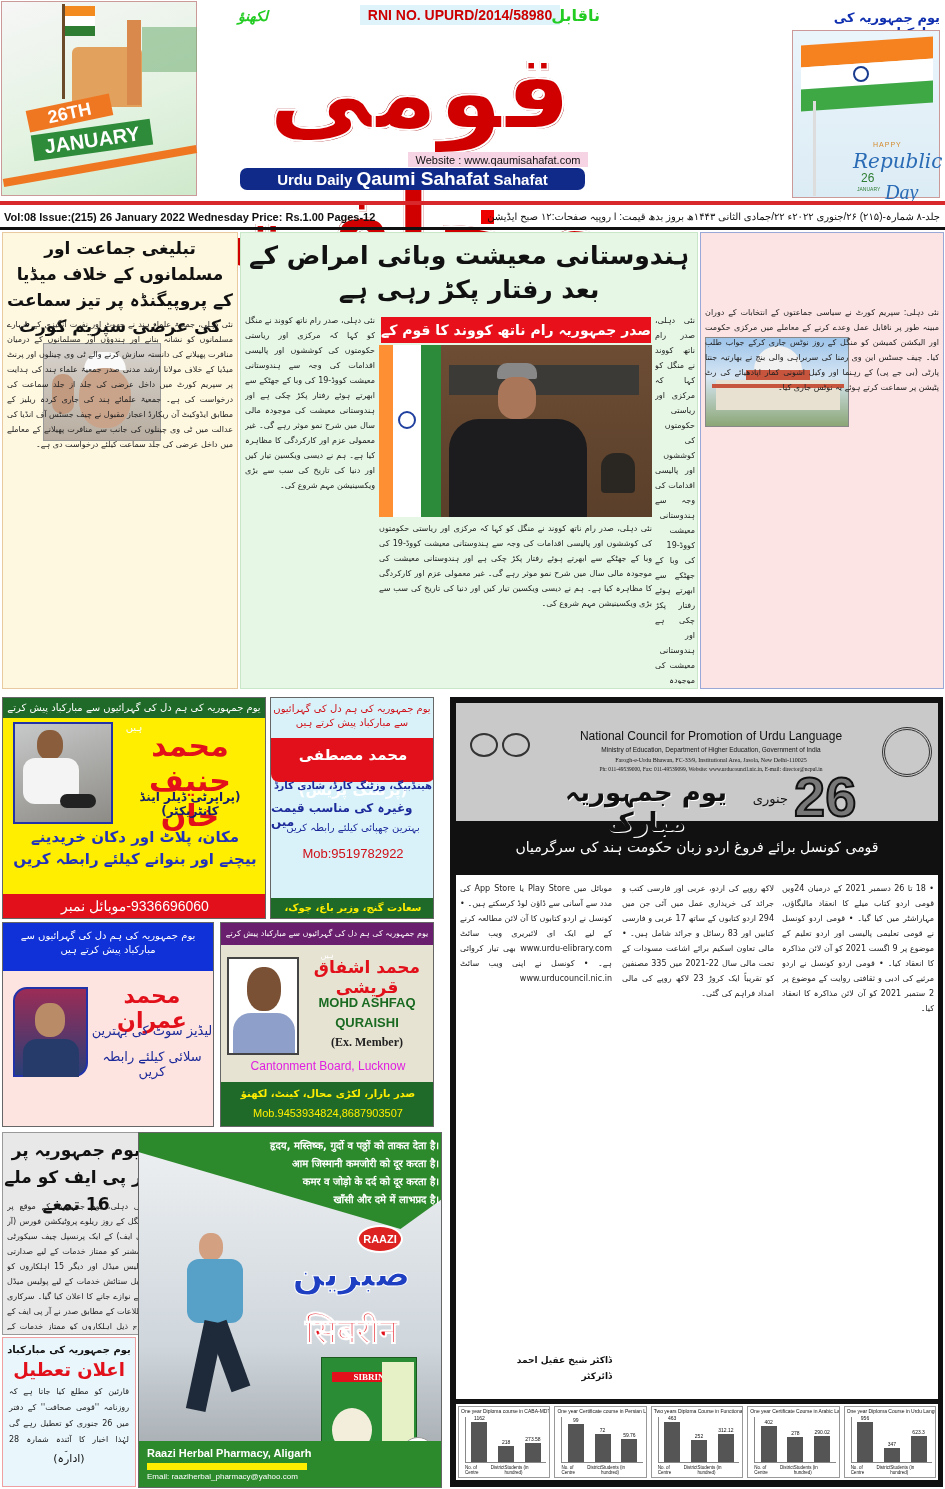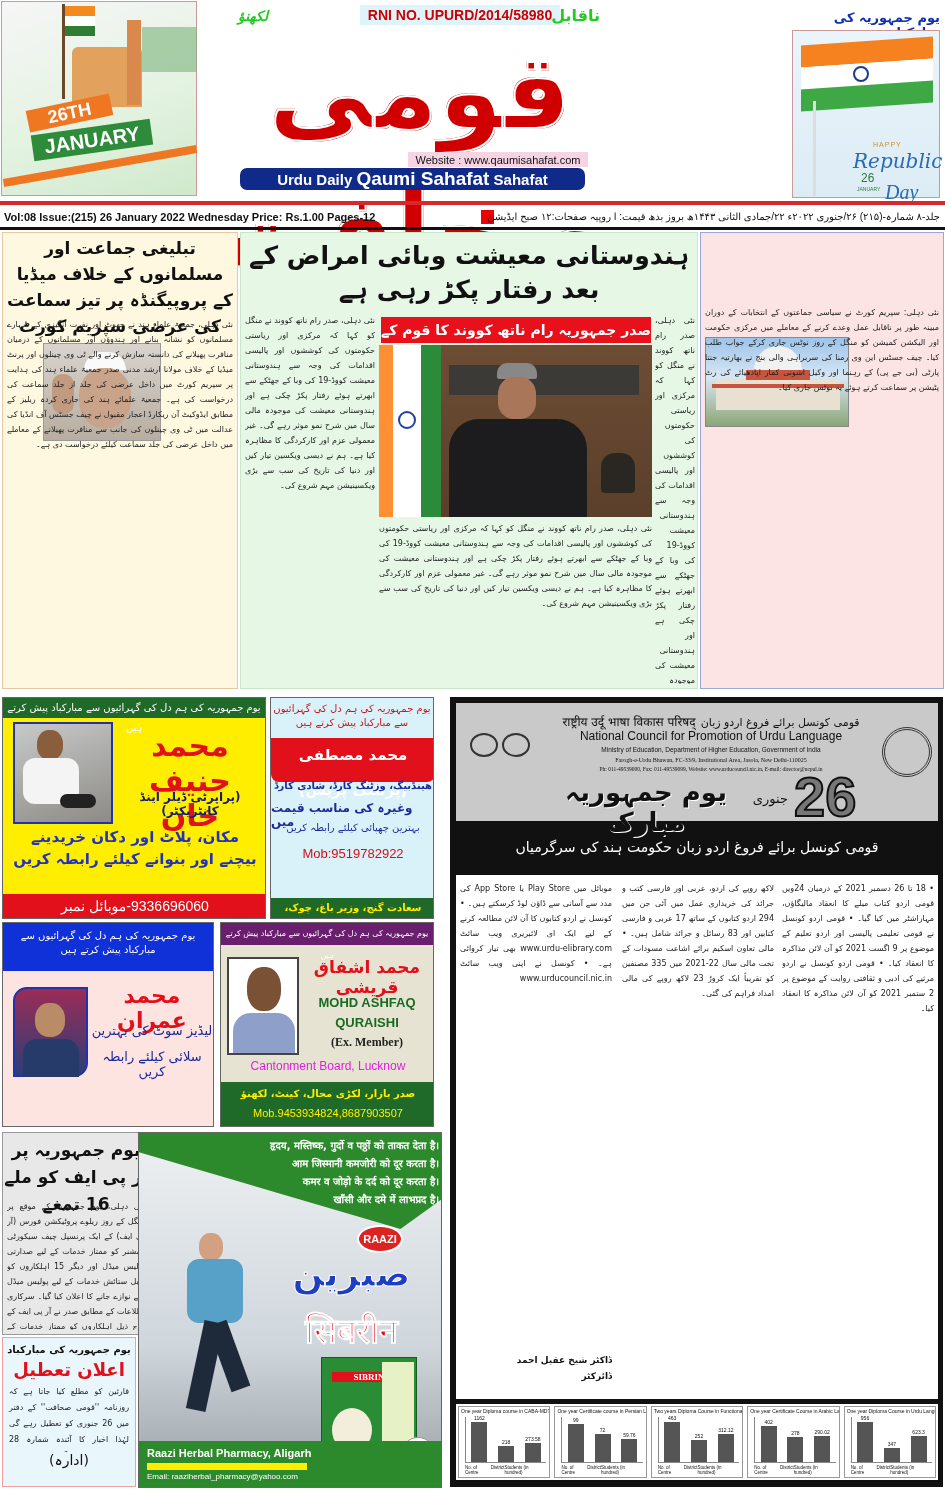--- a/index.html
+++ b/index.html
@@ -165,21 +165,21 @@
 
 <div class="abs" style="left:2px;top:1132px;width:148px;height:203px;background:#e8e8e8;border:1px solid #999">
   <div class="urdu" style="font-size:17px;line-height:27px;text-align:center;padding-top:4px;font-weight:bold">یوم جمہوریہ پر آر پی ایف کو ملے 16 تمغے</div>
   <div class="col-text" style="position:absolute;left:4px;top:66px;right:4px;bottom:4px">نئی دہلی، یوم جمہوریہ کے موقع پر منگل کے روز ریلوے پروٹیکشن فورس (آر پی ایف) کے ایک پرنسپل چیف سیکورٹی کمشنر کو ممتاز خدمات کے لیے صدارتی پولیس میڈل اور دیگر 15 اہلکاروں کو قابل ستائش خدمات کے لیے پولیس میڈل سے نوازے جانے کا اعلان کیا گیا۔ سرکاری اطلاعات کے مطابق صدر نے آر پی ایف کے درج ذیل اہلکاروں کو ممتاز خدمات کے لیے صدارتی پولیس میڈل اور قابل ستائش خدمات کے لیے پولیس میڈل سے نوازا ہے۔</div>
 </div>
 
 <div class="abs" style="left:2px;top:1337px;width:134px;height:150px;background:#e9f6fb;border:1px solid #f0a0a0">
   <div class="urdu" style="font-size:10px;text-align:center;font-weight:bold;padding-top:6px">یوم جمہوریہ کی مبارکباد</div>
   <div class="urdu" style="font-size:18px;text-align:center;color:#e2101a;font-weight:bold;padding-top:4px">اعلان تعطیل</div>
   <div class="col-text" style="padding:4px 6px;height:72px;font-size:8px;line-height:16px">قارئین کو مطلع کیا جاتا ہے کہ روزنامہ ''قومی صحافت'' کے دفتر میں 26 جنوری کو تعطیل رہے گی لہٰذا اخبار کا آئندہ شمارہ 28 جنوری کو شائع ہوگا۔</div>
-  <div class="urdu" style="font-size:14px;text-align:center">(ادارہ)</div>
+  <div class="urdu" style="font-size:11px;text-align:center">(ادارہ)</div>
 </div>
 
 <div class="abs ad" style="left:138px;top:1132px;width:304px;height:356px;background:linear-gradient(180deg,#eef1f3 0%,#cfd6dc 60%,#9aa0a4 100%)">
   <div class="abs" style="left:0;top:0;width:304px;height:96px;background:#2d8a2c;clip-path:polygon(0 0,100% 0,100% 68%,86% 100%,0 20%)"></div>
   <div class="abs" style="left:60px;top:4px;width:240px;font-size:10px;line-height:18px;color:#fff;text-align:right;font-weight:bold">
     <div>हृदय, मस्तिष्क, गुर्दो व पठ्ठों को ताकत देता है।</div>
     <div>आम जिस्मानी कमजोरी को दूर करता है।</div>
     <div>कमर व जोड़ो के दर्द को दूर करता है।</div>
     <div>खाँसी और दमे में लाभप्रद है।</div>
   </div>
@@ -208,24 +208,20 @@
   </div>
 </div>
 
 <div class="abs" style="left:450px;top:697px;width:493px;height:790px;background:#111;border:2px solid #111">
   <div class="abs" style="left:4px;top:4px;width:482px;height:118px;background:#c9c9c9">
     <div class="abs" style="left:14px;top:30px;width:64px;height:26px">
       <div class="abs" style="left:0;top:0;width:28px;height:24px;border:2px solid #333;border-radius:50%"></div>
       <div class="abs" style="left:32px;top:0;width:28px;height:24px;border:2px solid #333;border-radius:50%"></div>
     </div>
     <div class="abs" style="left:426px;top:24px;width:50px;height:50px;border:3px double #333;border-radius:50%"></div>
-    <div class="abs" style="left:90px;top:8px;width:330px;text-align:center;white-space:nowrap">
-      <span style="font-size:12px">राष्ट्रीय उर्दू भाषा विकास परिषद्</span>
-      <span class="urdu" style="font-size:11px">قومی کونسل برائے فروغ اردو زبان</span>
-    </div>
     <div class="abs" style="left:90px;top:26px;width:330px;text-align:center;font-size:12px;font-family:'Liberation Sans',sans-serif">National Council for Promotion of Urdu Language</div>
     <div class="abs" style="left:90px;top:43px;width:330px;text-align:center;font-size:6.5px;font-family:'Liberation Sans',sans-serif">Ministry of Education, Department of Higher Education, Government of India</div>
     <div class="abs" style="left:90px;top:54px;width:330px;text-align:center;font-size:6px;font-family:'Liberation Serif',serif">Farogh-e-Urdu Bhawan, FC-33/9, Institutional Area, Jasola, New Delhi-110025</div>
     <div class="abs" style="left:70px;top:63px;width:370px;text-align:center;font-size:5.5px;font-family:'Liberation Serif',serif;white-space:nowrap">Ph: 011-49539000, Fax: 011-49539099, Website: www.urducouncil.nic.in, E-mail: director@ncpul.in</div>
     <div class="abs urdu" style="left:90px;top:74px;width:200px;text-align:center;font-size:26px;font-weight:bold;color:#111;text-shadow:1px 1px 0 #fff">یوم جمہوریہ مبارک</div>
     <div class="abs urdu" style="left:292px;top:88px;width:40px;font-size:13px">جنوری</div>
     <div class="abs" style="left:338px;top:66px;width:90px;font-size:56px;font-weight:bold;color:#777;font-family:'Liberation Sans',sans-serif;-webkit-text-stroke:2px #111;line-height:56px">26</div>
   </div>
   <div class="abs urdu" style="left:4px;top:124px;width:482px;color:#fff;font-size:14px;text-align:center;line-height:48px">قومی کونسل برائے فروغ اردو زبان حکومت ہند کی سرگرمیاں</div>
   <div class="abs" style="left:4px;top:176px;width:482px;height:524px;background:#fff">

